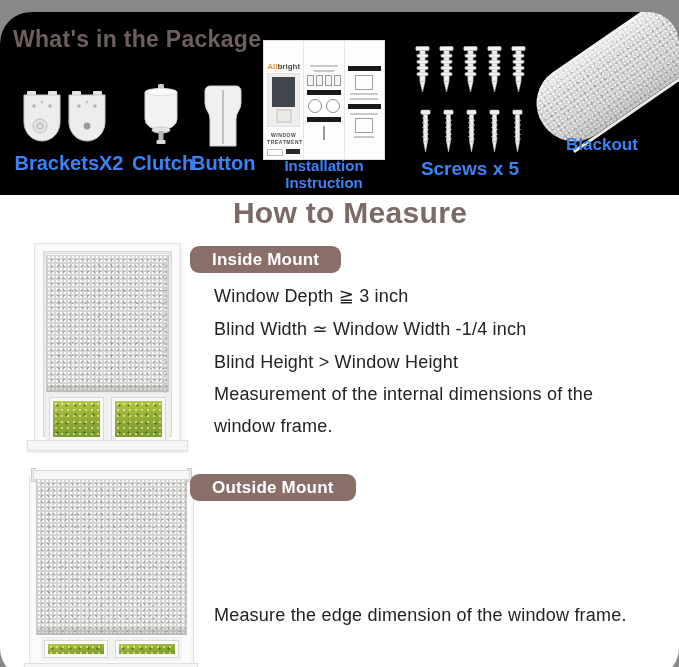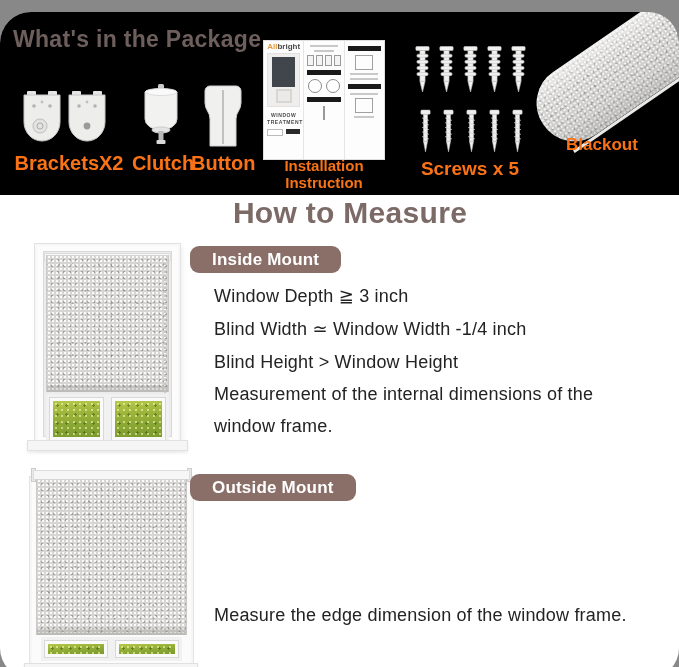--- a/index.html
+++ b/index.html
@@ -2,37 +2,37 @@
 <html><head>
 <meta charset="utf-8">
 <style>
   html,body{margin:0;padding:0;}
   body{font-family:"Liberation Sans",sans-serif;background:#888;}
   .page{position:relative;width:679px;height:667px;background:#ffffff;overflow:hidden;margin:12px auto;border-radius:31px;}
 
   
   .package{position:absolute;left:0;top:0;width:679px;height:183px;background:#000000;overflow:hidden;}
   .pkg-title{position:absolute;left:13px;top:14px;margin:0;font-size:23px;font-weight:700;letter-spacing:.3px;color:#6e5f5d;}
-  .pkg-label{position:absolute;color:#f97316;font-weight:700;text-align:center;}
+  .pkg-label{position:absolute;color:#3b82f6;font-weight:700;text-align:center;}
   .lbl-brackets{left:8px;top:140px;width:122px;font-size:20px;}
   .lbl-clutch{left:127px;top:140px;width:72px;font-size:20px;}
   .lbl-button{left:191px;top:140px;width:64px;font-size:20px;}
   .lbl-install{left:260px;top:145px;width:128px;font-size:15px;line-height:17px;}
   .lbl-screws{left:406px;top:146px;width:128px;font-size:19px;}
   .lbl-blind{left:539px;top:123px;width:126px;font-size:17px;line-height:19px;}
 
   .icon-abs{position:absolute;}
   .i-bracket1{left:21px;top:78px;}
   .i-bracket2{left:66px;top:78px;}
   .i-clutch{left:138px;top:72px;}
   .i-button{left:203px;top:72px;}
 
   
   .booklet{position:absolute;left:263px;top:28px;width:120px;height:118px;background:#fdfdfd;border:1px solid #dedede;display:flex;}
-  .bk-panel{flex:1;border-right:1px solid #e6e6e6;padding:1px 3px;box-sizing:border-box;overflow:hidden;}
+  .bk-panel{flex:1;border-right:1px solid #e6e6e6;padding:21px 3px;box-sizing:border-box;overflow:hidden;}
   .bk-panel:last-child{border-right:none;}
   .bk-brand{font-size:8px;font-weight:700;text-align:center;line-height:9px;}
   .bk-all{color:#e79a3a;} .bk-bright{color:#4a4a4a;}
   .bk-photo{position:relative;height:52px;background:#efeeec;border:1px solid #e2e1df;margin-top:2px;}
   .bk-photo-blind{position:absolute;left:14%;right:14%;top:5%;height:58%;background:#41454c;}
   .bk-photo-win{position:absolute;left:24%;right:24%;bottom:5%;height:28%;background:#eceae7;border:2px solid #d8d6d2;}
   .bk-caption{font-size:5px;font-weight:700;letter-spacing:.6px;color:#4a4a4a;text-align:center;margin-top:5px;line-height:7px;}
   .bk-badges{display:flex;justify-content:center;gap:3px;margin-top:3px;}
   .bk-badge{width:17px;height:5px;}
   .bk-badge.light{background:#ffffff;border:1px solid #bbbbbb;}

